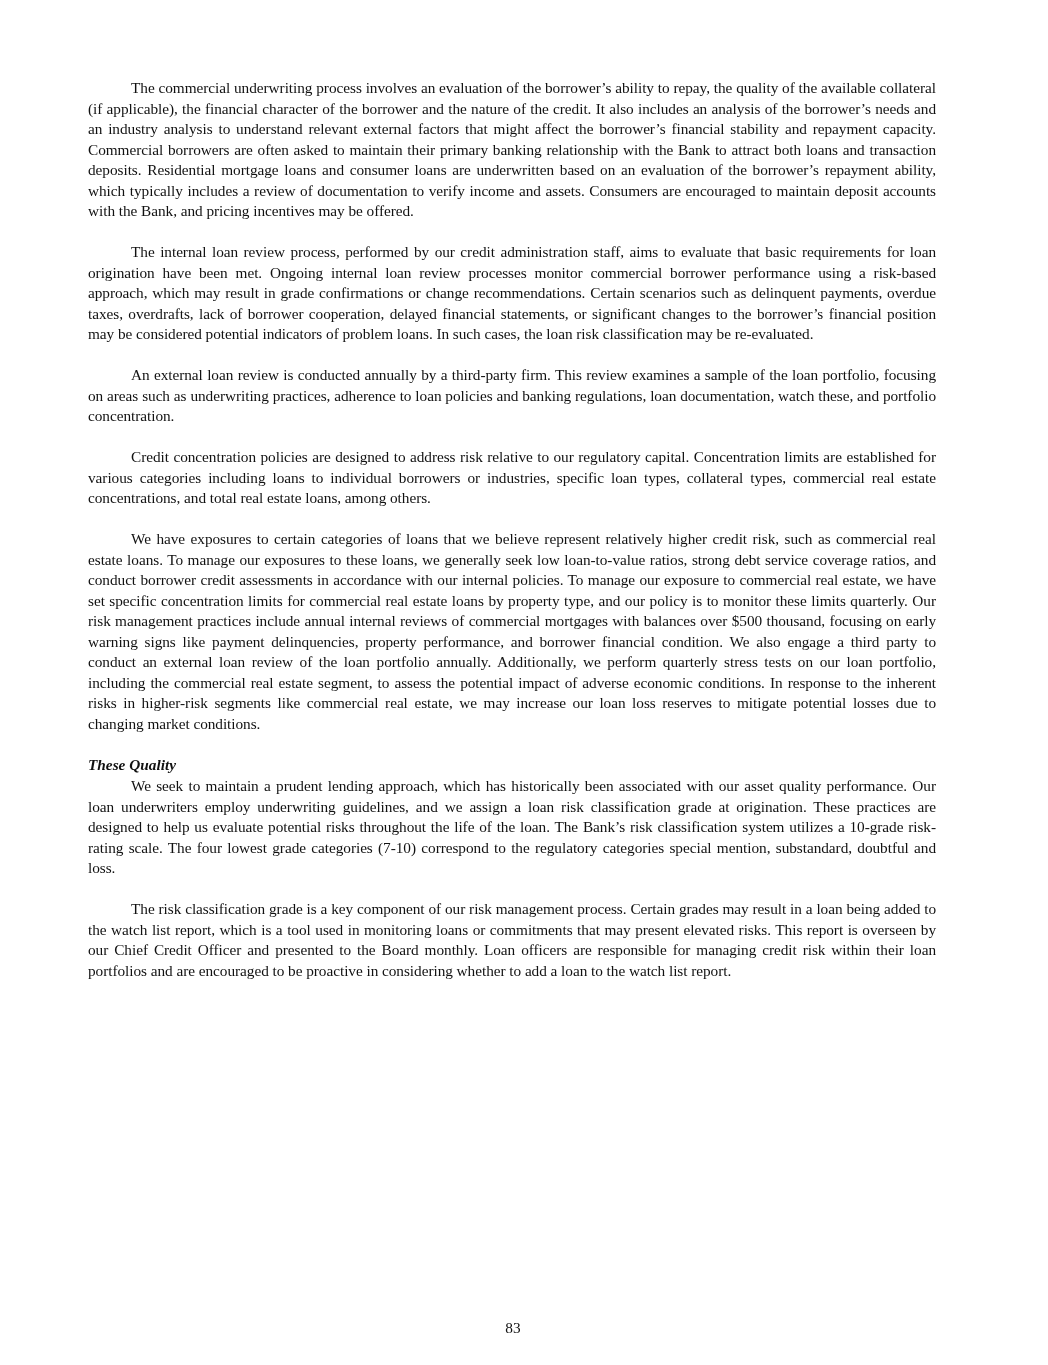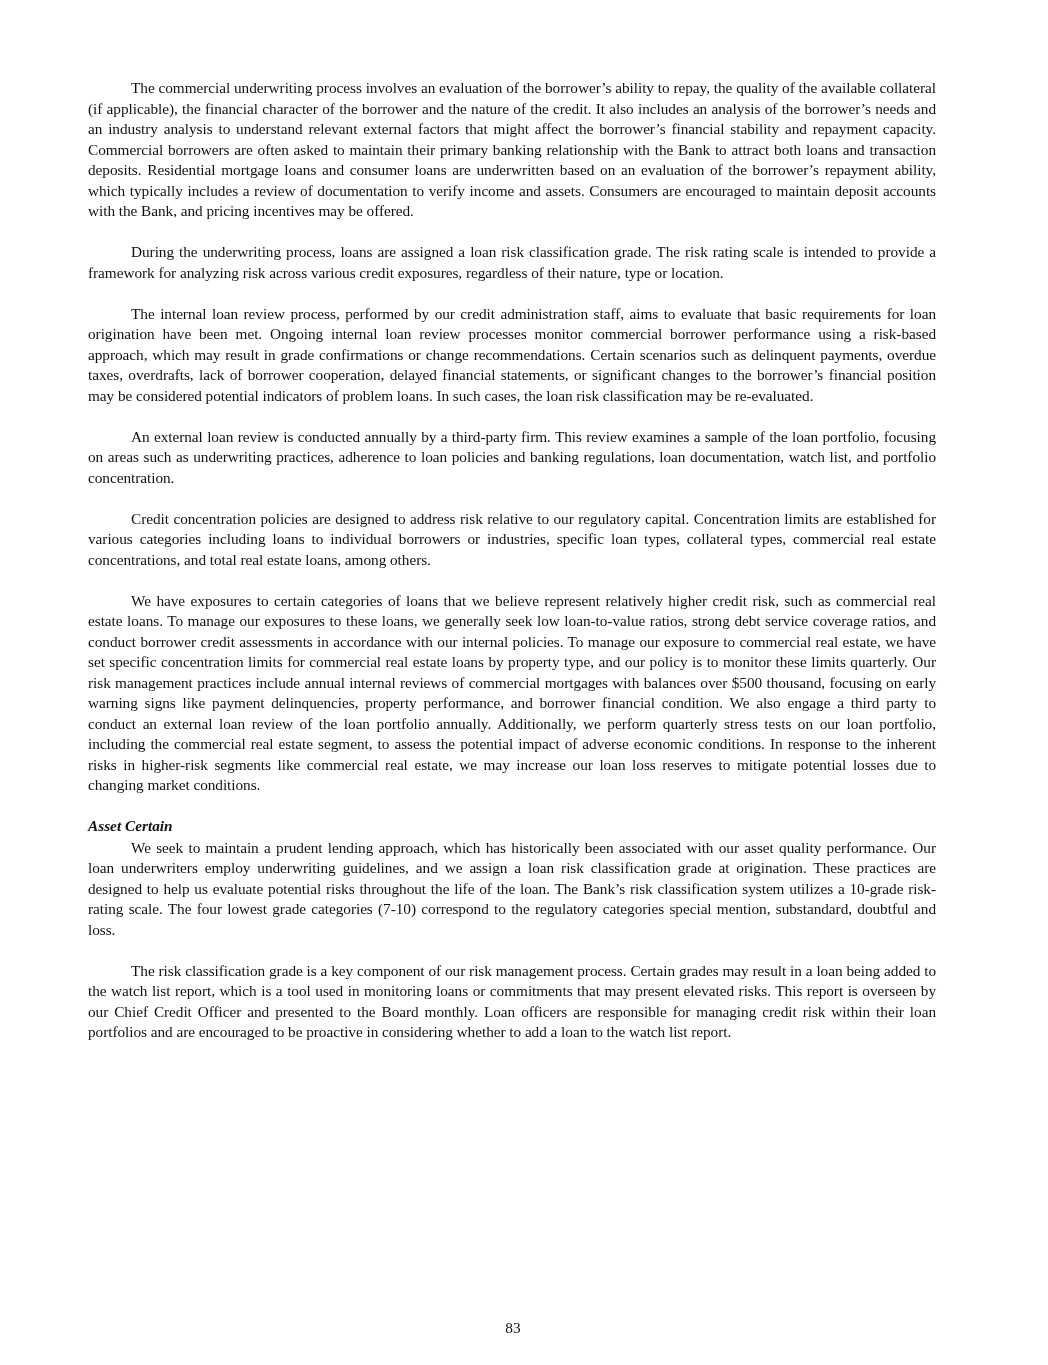--- a/index.html
+++ b/index.html
@@ -44,25 +44,24 @@
       text-align: center;
       font-size: 15.3px;
       line-height: 20px;
     }
   </style>
 </head>
 <body>
 
 <div class="page">
   <p class="para">The commercial underwriting process involves an evaluation of the borrower’s ability to repay, the quality of the available collateral (if applicable), the financial character of the borrower and the nature of the credit. It also includes an analysis of the borrower’s needs and an industry analysis to understand relevant external factors that might affect the borrower’s financial stability and repayment capacity. Commercial borrowers are often asked to maintain their primary banking relationship with the Bank to attract both loans and transaction deposits. Residential mortgage loans and consumer loans are underwritten based on an evaluation of the borrower’s repayment ability, which typically includes a review of documentation to verify income and assets. Consumers are encouraged to maintain deposit accounts with the Bank, and pricing incentives may be offered.</p>
-  <p class="para">During the underwriting process, loans are assigned a loan risk classification grade. The risk rating scale is intended to provide a framework for analyzing risk across various credit exposures, regardless of their nature, type or location.</p>
   <p class="para">The internal loan review process, performed by our credit administration staff, aims to evaluate that basic requirements for loan origination have been met. Ongoing internal loan review processes monitor commercial borrower performance using a risk-based approach, which may result in grade confirmations or change recommendations. Certain scenarios such as delinquent payments, overdue taxes, overdrafts, lack of borrower cooperation, delayed financial statements, or significant changes to the borrower’s financial position may be considered potential indicators of problem loans. In such cases, the loan risk classification may be re-evaluated.</p>
-  <p class="para">An external loan review is conducted annually by a third-party firm. This review examines a sample of the loan portfolio, focusing on areas such as underwriting practices, adherence to loan policies and banking regulations, loan documentation, watch list, and portfolio concentration.</p>
+  <p class="para">An external loan review is conducted annually by a third-party firm. This review examines a sample of the loan portfolio, focusing on areas such as underwriting practices, adherence to loan policies and banking regulations, loan documentation, watch these, and portfolio concentration.</p>
   <p class="para">Credit concentration policies are designed to address risk relative to our regulatory capital. Concentration limits are established for various categories including loans to individual borrowers or industries, specific loan types, collateral types, commercial real estate concentrations, and total real estate loans, among others.</p>
   <p class="para">We have exposures to certain categories of loans that we believe represent relatively higher credit risk, such as commercial real estate loans. To manage our exposures to these loans, we generally seek low loan-to-value ratios, strong debt service coverage ratios, and conduct borrower credit assessments in accordance with our internal policies. To manage our exposure to commercial real estate, we have set specific concentration limits for commercial real estate loans by property type, and our policy is to monitor these limits quarterly. Our risk management practices include annual internal reviews of commercial mortgages with balances over $500 thousand, focusing on early warning signs like payment delinquencies, property performance, and borrower financial condition. We also engage a third party to conduct an external loan review of the loan portfolio annually. Additionally, we perform quarterly stress tests on our loan portfolio, including the commercial real estate segment, to assess the potential impact of adverse economic conditions. In response to the inherent risks in higher-risk segments like commercial real estate, we may increase our loan loss reserves to mitigate potential losses due to changing market conditions.</p>
 
-  <div class="section-heading">Asset Certain</div>
+  <div class="section-heading">These Quality</div>
 
   <p class="para">We seek to maintain a prudent lending approach, which has historically been associated with our asset quality performance. Our loan underwriters employ underwriting guidelines, and we assign a loan risk classification grade at origination. These practices are designed to help us evaluate potential risks throughout the life of the loan. The Bank’s risk classification system utilizes a 10-grade risk-rating scale. The four lowest grade categories (7-10) correspond to the regulatory categories special mention, substandard, doubtful and loss.</p>
   <p class="para">The risk classification grade is a key component of our risk management process. Certain grades may result in a loan being added to the watch list report, which is a tool used in monitoring loans or commitments that may present elevated risks. This report is overseen by our Chief Credit Officer and presented to the Board monthly. Loan officers are responsible for managing credit risk within their loan portfolios and are encouraged to be proactive in considering whether to add a loan to the watch list report.</p>
 </div>
 
 <div class="page-number">83</div>
 
 </body></html>

